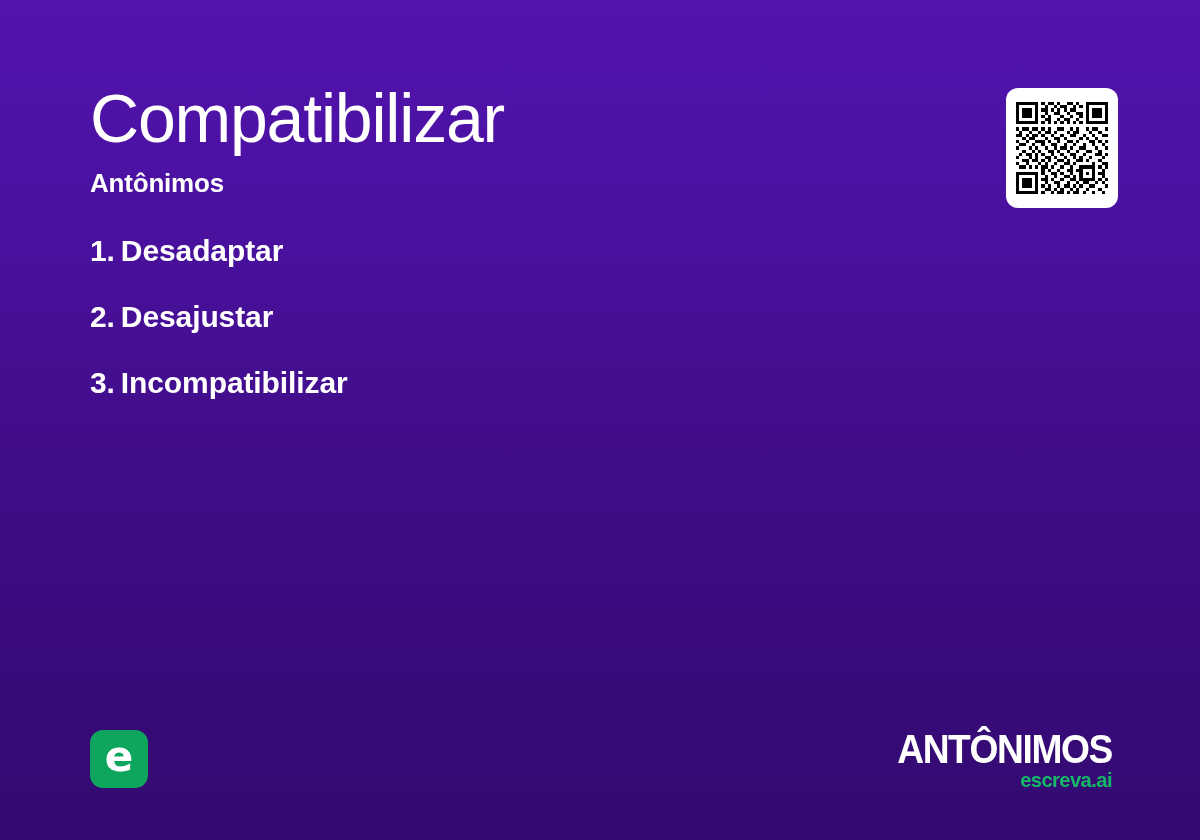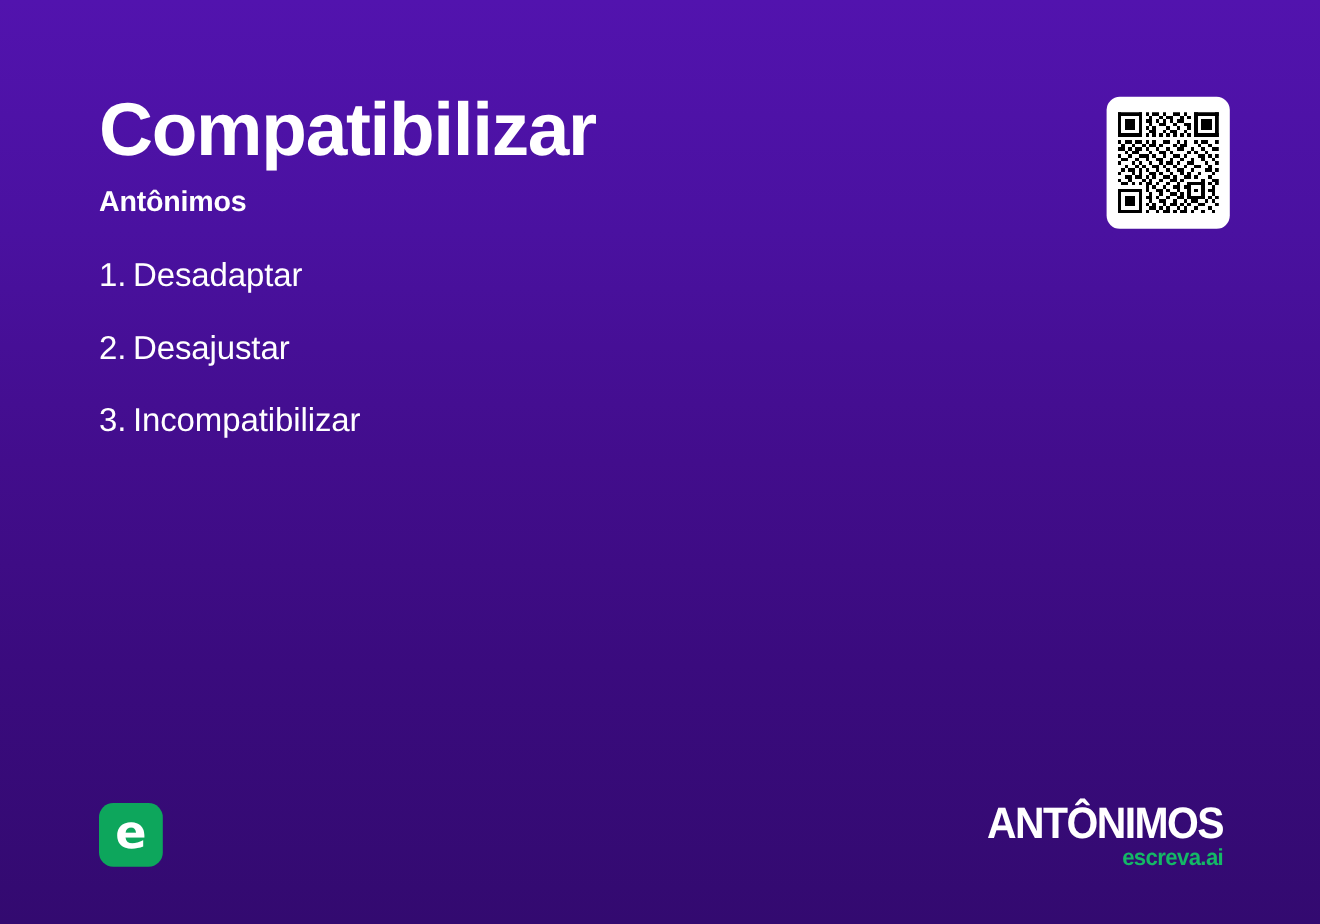--- a/index.html
+++ b/index.html
@@ -32,21 +32,21 @@
   .header {
     position: absolute;
     left: 90px;
     top: 84px;
     width: 860px;
   }
 
   .word-title {
     font-size: 68px;
     line-height: 1.0;
-    font-weight: 700;
+    font-weight: 400;
     color: #FFFFFF;
     letter-spacing: -1.2px;
     white-space: nowrap;
   }
 
   .word-subtitle {
     margin-top: 18px;
     font-size: 26px;
     line-height: 1.0;
     font-weight: 600;
@@ -59,21 +59,21 @@
     position: absolute;
     left: 90px;
     top: 236px;
     list-style: none;
     width: 800px;
   }
 
   .word-list-item {
     font-size: 30px;
     line-height: 1.0;
-    font-weight: 400;
+    font-weight: 700;
     color: #FFFFFF;
     margin-bottom: 36px;
     letter-spacing: -0.1px;
     white-space: nowrap;
   }
 
   .word-list-item:last-child { margin-bottom: 16px; }
 
   .item-index { margin-right: 6px; }
 

